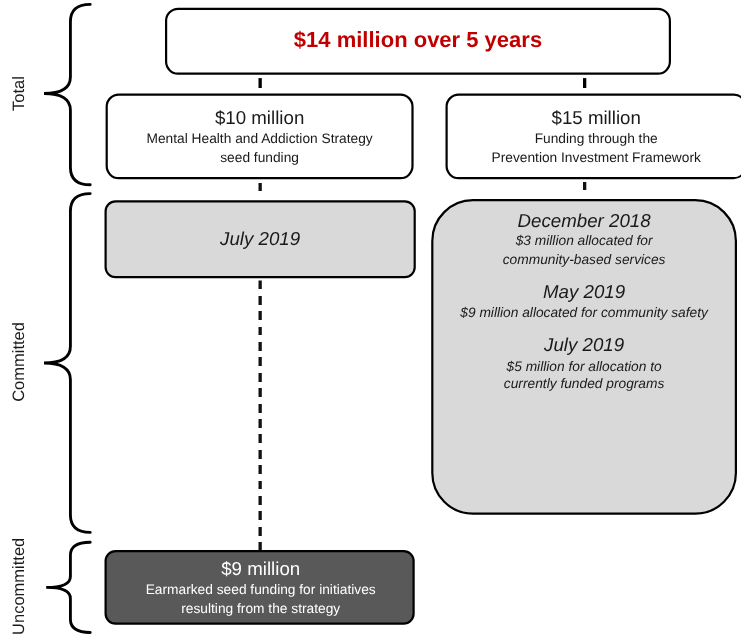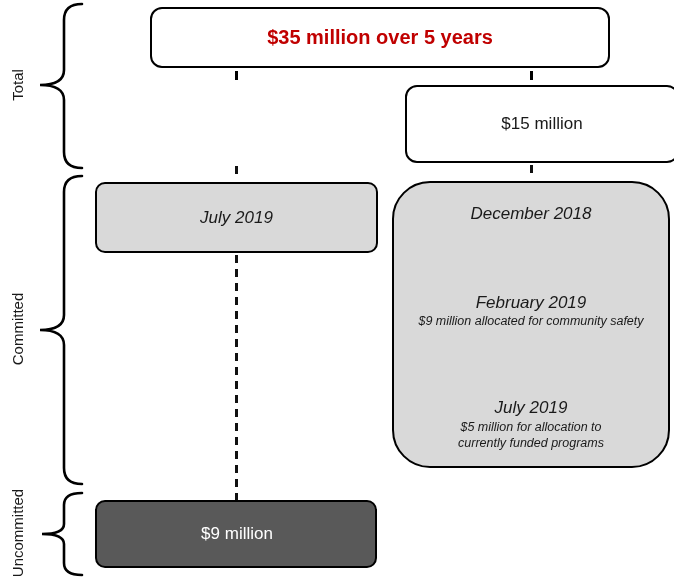--- a/index.html
+++ b/index.html
@@ -11,21 +11,21 @@
     position:absolute; box-sizing:border-box;
     border:2.5px solid #000; border-radius:12px; background:#fff;
     display:flex; flex-direction:column; justify-content:center; align-items:center;
     text-align:center; padding:4px 10px;
   }
   .box-title { font-size:20px; font-weight:bold; color:var(--accent,#c00000); }
   .amount { font-size:17px; line-height:1.25; }
   .detail { font-size:12.5px; line-height:1.3; white-space:pre-line; }
   .gray   { background:var(--light,#d9d9d9);font-style:italic; }
   .dark   { background:var(--dark,#595959); color:#fff; border-radius:10px;padding-left:12px; }
-  .big-round { border-radius:38px; justify-content:space-between; padding-top:20px; }
+  .big-round { border-radius:38px; justify-content:flex-start; padding-top:7px; }
   .milestone { margin-bottom:11px; }
   .milestone .amount { font-size:17px; }
   .vline { position:absolute; width:3px; background:#000; }
   .dashline {
     position:absolute; width:3px;
     background:repeating-linear-gradient(to bottom, #111 0 8px, transparent 8px 14px);
   }
   .brace { position:absolute; }
   .brace path { fill:none; stroke:#000; stroke-width:2.6; stroke-linecap:round; }
   .side-label {
@@ -46,51 +46,62 @@
   </svg>
   <svg class="brace" style="left:32px;top:491px" width="52" height="86" viewBox="0 0 52 86">
     <path d="M50,2 Q32,2 32,14 L32,33 Q32,43 10,43 Q32,43 32,53 L32,72 Q32,84 50,84"></path>
   </svg>
 
   <div class="side-label" style="left:17px;top:85px">Total</div>
   <div class="side-label" style="left:17px;top:329px">Committed</div>
   <div class="side-label" style="left:17px;top:533px">Uncommitted</div>
 
   <div class="box" style="left:150px;top:7px;width:460px;height:61px">
-    <div class="box-title">$35 million over 5 years</div>
+    <div class="box-title">$14 million over 5 years</div>
   </div>
 
   <div class="vline" style="left:235px;top:71px;height:9px"></div>
   <div class="vline" style="left:530px;top:71px;height:9px"></div>
 
+  <div class="box" style="left:96px;top:85px;width:280px;height:78px">
+    <div class="amount">$10 million</div>
+    <div class="detail">Mental Health and Addiction Strategy
+seed funding</div>
+  </div>
   <div class="box" style="left:405px;top:85px;width:274px;height:78px">
     <div class="amount">$15 million</div>
+    <div class="detail">Funding through the
+Prevention Investment Framework</div>
   </div>
 
   <div class="dashline" style="left:235px;top:166px;height:14px"></div>
   <div class="dashline" style="left:530px;top:165px;height:14px"></div>
 
   <div class="box gray" style="left:95px;top:182px;width:283px;height:71px;border-radius:10px">
     <div class="amount">July 2019</div>
   </div>
 
   <div class="box gray big-round" style="left:392px;top:181px;width:278px;height:287px">
     <div class="milestone">
       <div class="amount">December 2018</div>
+      <div class="detail">$3 million allocated for
+community-based services</div>
     </div>
     <div class="milestone">
-      <div class="amount">February 2019</div>
+      <div class="amount">May 2019</div>
       <div class="detail">$9 million allocated for community safety</div>
     </div>
     <div class="milestone">
       <div class="amount">July 2019</div>
       <div class="detail">$5 million for allocation to
 currently funded programs</div>
     </div>
   </div>
 
   <div class="dashline" style="left:235px;top:255px;height:245px"></div>
 
   <div class="box dark" style="left:95px;top:500px;width:282px;height:68px">
     <div class="amount">$9 million</div>
+    <div class="detail">Earmarked seed funding for initiatives
+resulting from the strategy</div>
   </div>
 
 </div>
 
 </body></html>

